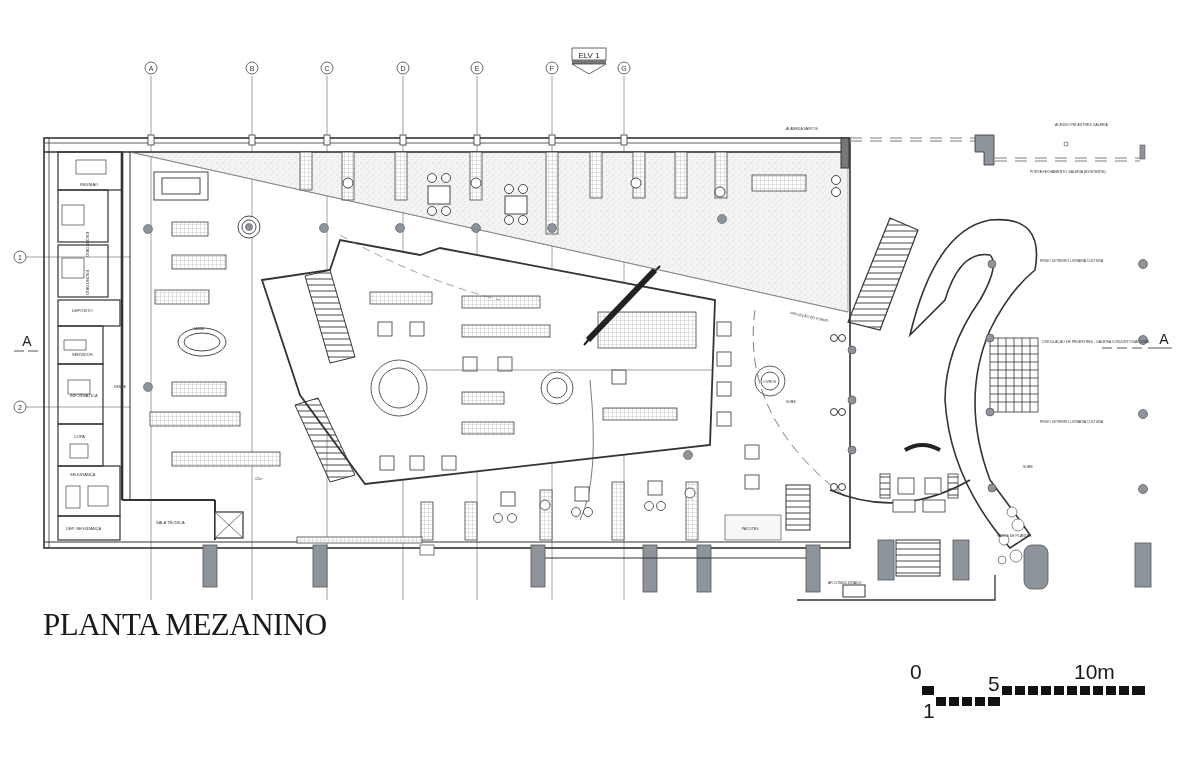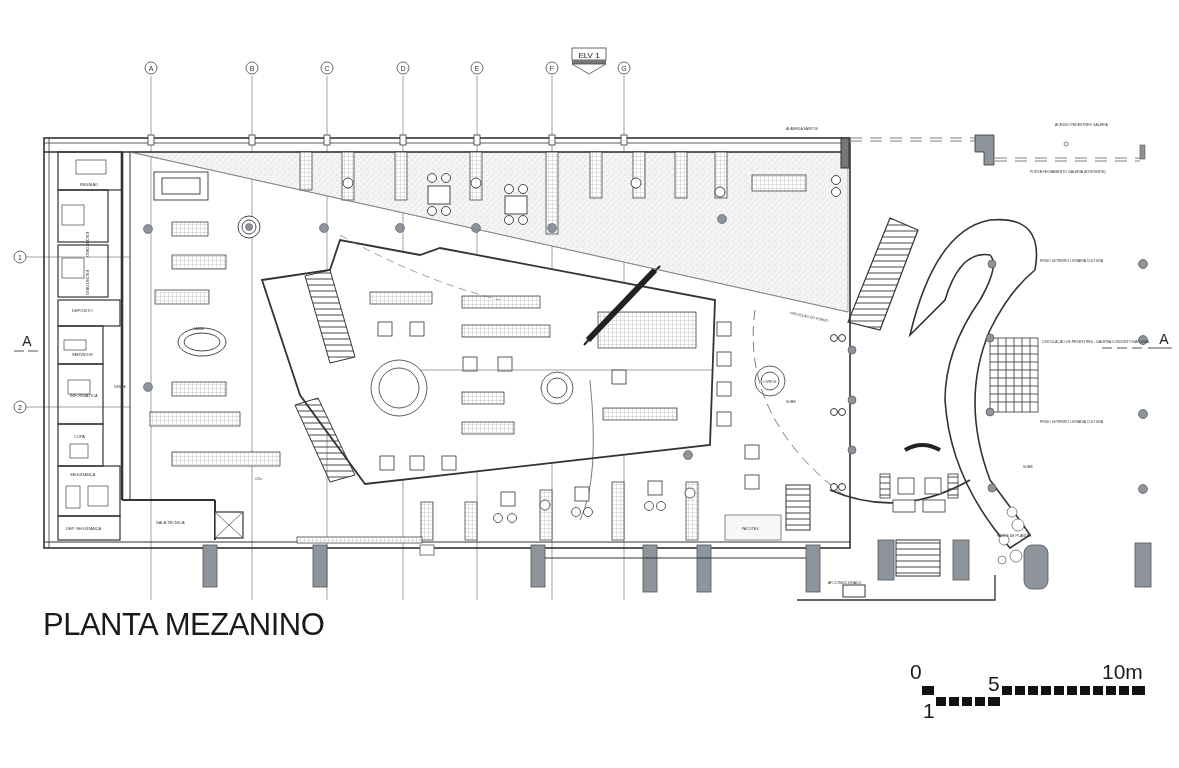--- a/index.html
+++ b/index.html
@@ -1,18 +1,18 @@
 <!DOCTYPE html>
 <html><head>
   <meta charset="utf-8">
   <style>
     html, body { margin:0; padding:0; background:#ffffff; }
     body { width:1179px; height:768px; position:relative; overflow:hidden; font-family:"Liberation Sans", sans-serif; }
     #plan { position:absolute; left:0; top:0; width:1179px; height:768px; }
-    .title { position:absolute; left:43px; top:607px; font-size:31px; color:#1a1a1a; letter-spacing:-0.5px; font-family:Liberation Sans, sans-serif; }
+    .title { position:absolute; left:43px; top:607px; font-size:31px; color:#1a1a1a; letter-spacing:-0.5px; font-family:Liberation Serif, serif; }
     .scale-label { position:absolute; font-size:21px; color:#1a1a1a; font-family:"Liberation Sans", sans-serif; }
     .tiny { font-family:"Liberation Sans", sans-serif; font-size:3.5px; fill:#333; }
     .axis-lbl { font-family:"Liberation Sans", sans-serif; font-size:7px; fill:#333; text-anchor:middle; }
     .sec-lbl { font-family:"Liberation Sans", sans-serif; font-size:14px; fill:#222; text-anchor:middle; }
   </style>
 </head>
 <body>
 
 <svg id="plan" viewBox="0 0 1179 768" xmlns="http://www.w3.org/2000/svg">
   <defs>
@@ -387,13 +387,13 @@
     <rect x="1106" y="686" width="10" height="9"></rect>
       <rect x="1119" y="686" width="10" height="9"></rect>
     <rect x="1132" y="686" width="13" height="9"></rect>
   </g>
 </svg>
 
 <div class="title">PLANTA MEZANINO</div>
 <div class="scale-label" style="left:910px;top:660px;">0</div>
 <div class="scale-label" style="left:923px;top:699px;">1</div>
 <div class="scale-label" style="left:988px;top:672px;">5</div>
-<div class="scale-label" style="left:1102px;top:660px;text-align:right;">10m</div>
+<div class="scale-label" style="left:1074px;top:660px;text-align:right;">10m</div>
 
 </body></html>

